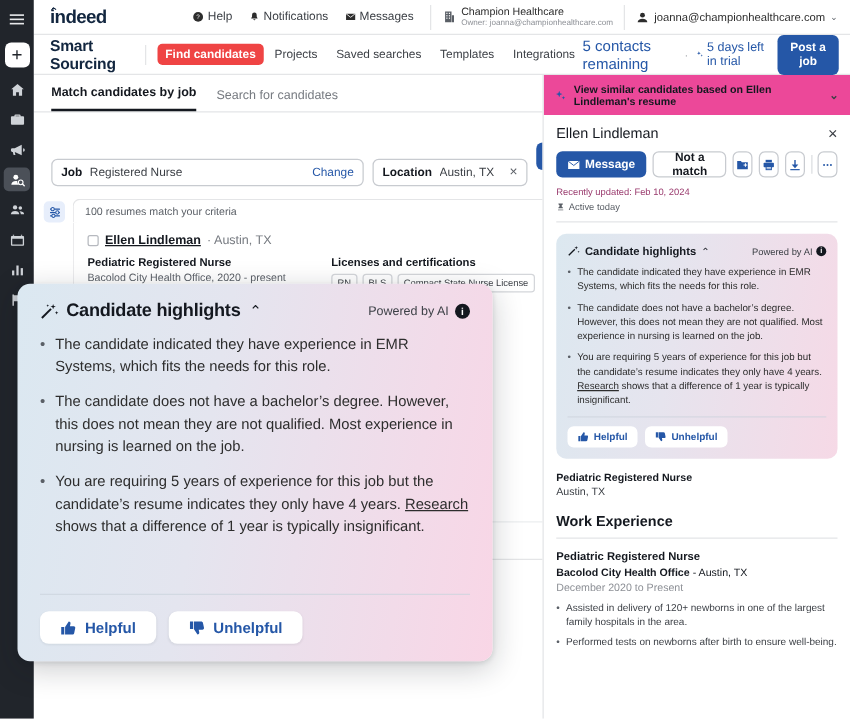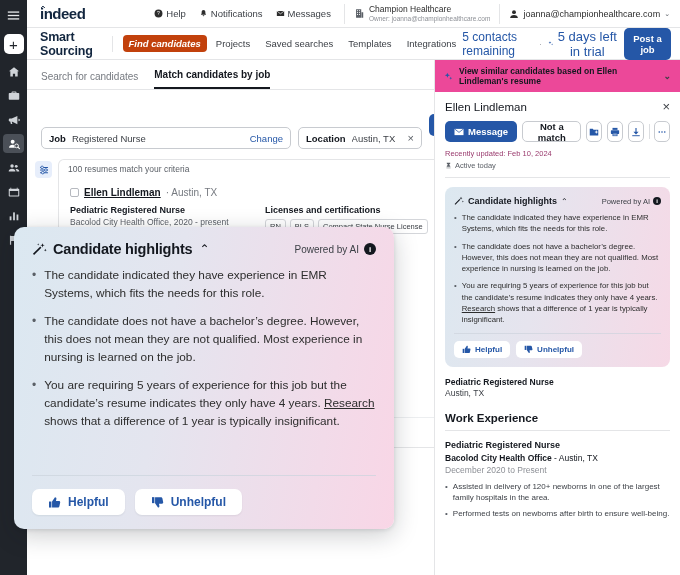--- a/index.html
+++ b/index.html
@@ -58,25 +58,25 @@
   
   .subbar {
     position:absolute; left:27px; top:28px; width:653px; height:32px;
     background:#fff; border-bottom:1px solid #e4e5e7;
     display:flex; align-items:center; z-index:29;
   }
   .brandtitle { font-size:12.5px; font-weight:700; color:#12263f; margin-left:13px; letter-spacing:-0.2px;}
   .navsep { width:1px; height:16px; background:#e4e5e7; margin:0 10px; }
   .nav { display:flex; align-items:center; gap:3px; }
   .navitem { font-size:9.5px; color:#3b3f45; padding:3px 6px; border-radius:4px; white-space:nowrap;}
-  .navitem.active { background:#c2410c; color:#fff; font-weight:700;font-style:italic; }
+  .navitem.active { background:#ef4444; color:#fff; font-weight:700; }
   .sub-right { margin-left:auto; display:flex; align-items:center; gap:6px; padding-right:9px; }
   .contacts { font-size:12px; color:#2557a7; }
   .dotsep { color:#a6a9ae; font-size:9px; }
-  .trial { font-size:13px; color:#2557a7; display:flex; align-items:center; gap:3px;text-align:center;}
+  .trial { font-size:10px; color:#2557a7; display:flex; align-items:center; gap:3px;}
   .trial svg { width:9px; height:9px; fill:#2557a7;}
   .postjob { background:#2557a7; color:#fff; font-size:9.5px; font-weight:700;
     padding:5px 9px; border-radius:5px; border:none; }
 
   
   .content { position:absolute; left:27px; top:60px; width:653px; height:515px; background:#fff; }
   .tabsrow { display:flex; align-items:flex-end; gap:16px; padding:10px 0 0 14px;
              border-bottom:1px solid #e4e5e7; height:30px;}
   .tab { font-size:10px; color:#767a80; padding-bottom:7px; }
   .tab.active { color:#14181f; font-weight:700; border-bottom:2.5px solid #14181f; }
@@ -352,22 +352,22 @@
           </svg>
         <span>5 days left in trial</span>
       </span>
       <button class="postjob">Post a job</button>
     </div>
   </div>
 
   <div class="content">
 
     <div class="tabsrow">
+      <div class="tab active">Match candidates by job</div>
       <div class="tab">Search for candidates</div>
-      <div class="tab active">Match candidates by job</div>
     </div>
 
     <div class="searchrow">
       <div class="inputbox job">
         <span class="ilabel">Job</span>
         <span class="ival">Registered Nurse</span>
         <span class="changelink">Change</span>
       </div>
       <div class="inputbox loc">
         <span class="ilabel">Location</span>

